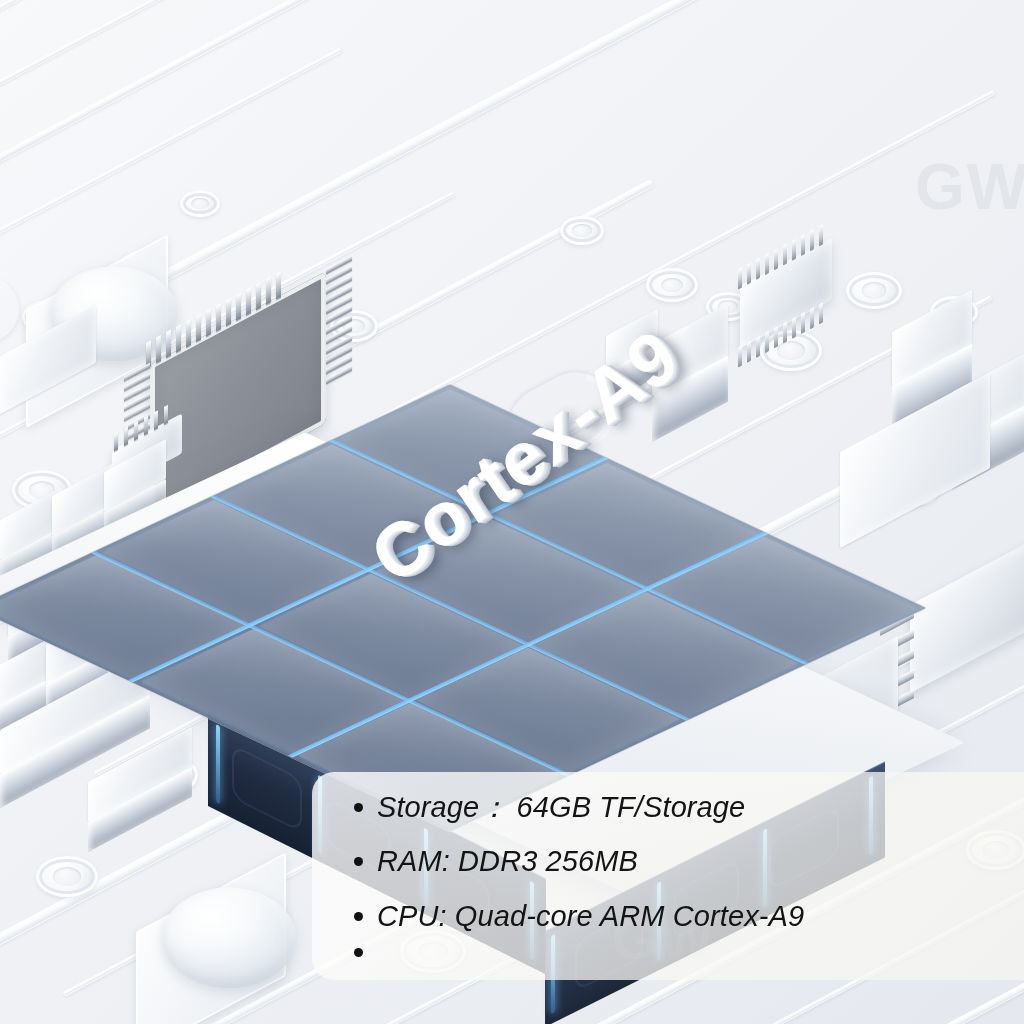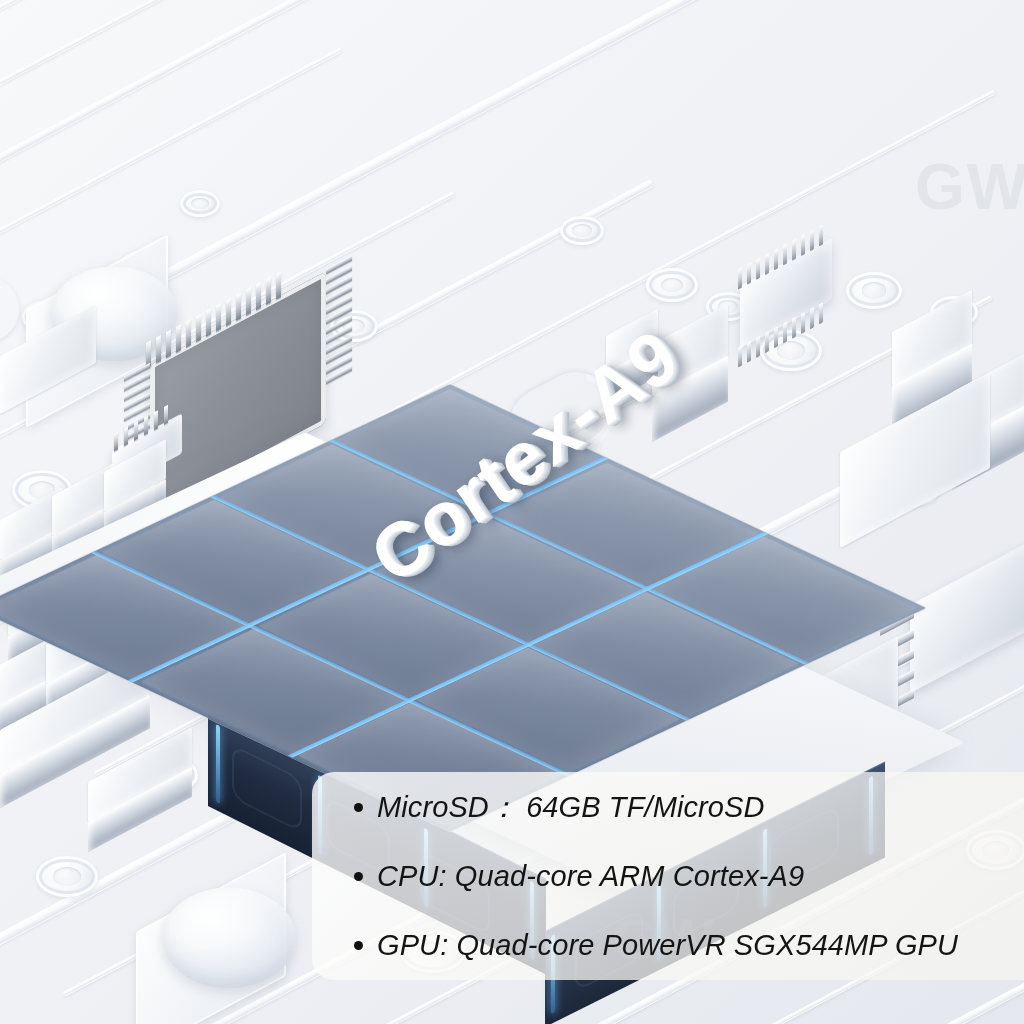--- a/index.html
+++ b/index.html
@@ -627,25 +627,28 @@
     <div id="cortex-text">Cortex-A9</div>
   </div>
 
   <div class="watermark" style="left:915px; top:150px;">GW</div>
   <div class="watermark" style="left:612px; top:905px; font-size:58px; color:rgba(150,158,170,.10);">GW</div>
 
 
   <div id="spec-panel">
     <div class="spec-row">
       <span class="spec-bullet"></span>
-      <span class="spec-text">MicroSD：  64GB TF/MicroSD</span>
+      <span class="spec-text">Storage：  64GB TF/Storage</span>
+    </div>
+    <div class="spec-row">
+      <span class="spec-bullet"></span>
+      <span class="spec-text">RAM: DDR3 256MB</span>
     </div>
     <div class="spec-row">
       <span class="spec-bullet"></span>
       <span class="spec-text">CPU:  Quad-core ARM Cortex-A9</span>
     </div>
     <div class="spec-row">
       <span class="spec-bullet"></span>
-      <span class="spec-text">GPU: Quad-core PowerVR SGX544MP GPU</span>
     </div>
   </div>
 
 </div>
 
 </body></html>

